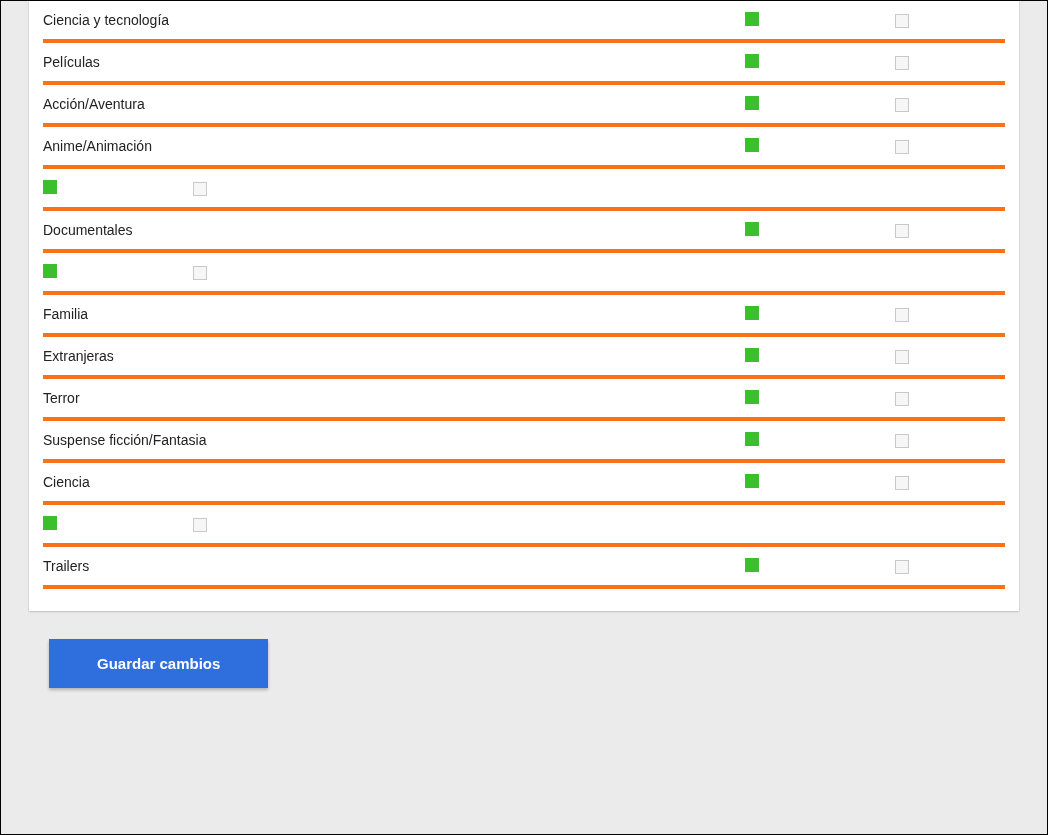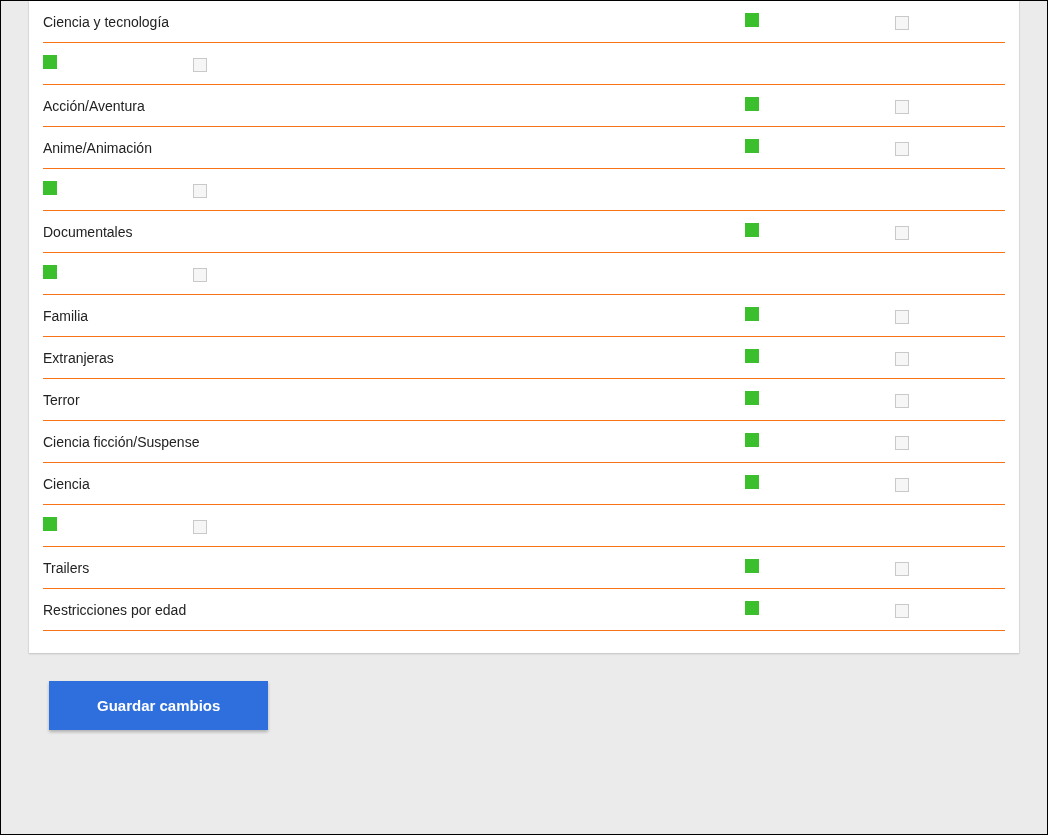--- a/index.html
+++ b/index.html
@@ -18,21 +18,21 @@
   .card {
     background: #fff;
     margin: 0 28px;
     padding: 0 0 22px 0;
     box-shadow: 0 1px 2px rgba(0,0,0,0.15), 0 0 0 1px rgba(0,0,0,0.03);
   }
   .rows { padding: 0 0 0 0; }
   .row {
     display: flex;
     align-items: center;
-    border-bottom: 1px solid #f97316;
+    border-bottom: 4px solid #f97316;
     height: 42px;
     margin: 0 14px;
   }
   .row:first-child { border-top: none; }
   .label {
     flex: 1;
     color: #222;
     font-size: 14px;
   }
   .col-green {
@@ -76,20 +76,21 @@
 
 
 <div class="card">
   <div class="rows" id="rows-container">
       <div class="row">
         <div class="label">Ciencia y tecnología</div>
         <div class="col-green"><span class="green-box"></span></div>
         <div class="col-check"><span class="checkbox"></span></div>
       </div>
       <div class="row">
+        <div class="label">Películas</div>
         <div class="col-green"><span class="green-box"></span></div>
         <div class="col-check"><span class="checkbox"></span></div>
       </div>
       <div class="row">
         <div class="label">Acción/Aventura</div>
         <div class="col-green"><span class="green-box"></span></div>
         <div class="col-check"><span class="checkbox"></span></div>
       </div>
       <div class="row">
         <div class="label">Anime/Animación</div>
@@ -118,42 +119,37 @@
         <div class="label">Extranjeras</div>
         <div class="col-green"><span class="green-box"></span></div>
         <div class="col-check"><span class="checkbox"></span></div>
       </div>
       <div class="row">
         <div class="label">Terror</div>
         <div class="col-green"><span class="green-box"></span></div>
         <div class="col-check"><span class="checkbox"></span></div>
       </div>
       <div class="row">
-        <div class="label">Ciencia ficción/Suspense</div>
+        <div class="label">Suspense ficción/Fantasia</div>
         <div class="col-green"><span class="green-box"></span></div>
         <div class="col-check"><span class="checkbox"></span></div>
       </div>
       <div class="row">
         <div class="label">Ciencia</div>
         <div class="col-green"><span class="green-box"></span></div>
         <div class="col-check"><span class="checkbox"></span></div>
       </div>
       <div class="row">
         <div class="col-green"><span class="green-box"></span></div>
         <div class="col-check"><span class="checkbox"></span></div>
       </div>
       <div class="row">
         <div class="label">Trailers</div>
         <div class="col-green"><span class="green-box"></span></div>
         <div class="col-check"><span class="checkbox"></span></div>
       </div>
-      <div class="row">
-        <div class="label">Restricciones por edad</div>
-        <div class="col-green"><span class="green-box"></span></div>
-        <div class="col-check"><span class="checkbox"></span></div>
-      </div>
     </div>
 </div>
 
 <button class="save-btn">Guardar cambios</button>
 
 
 
 
 </body></html>

